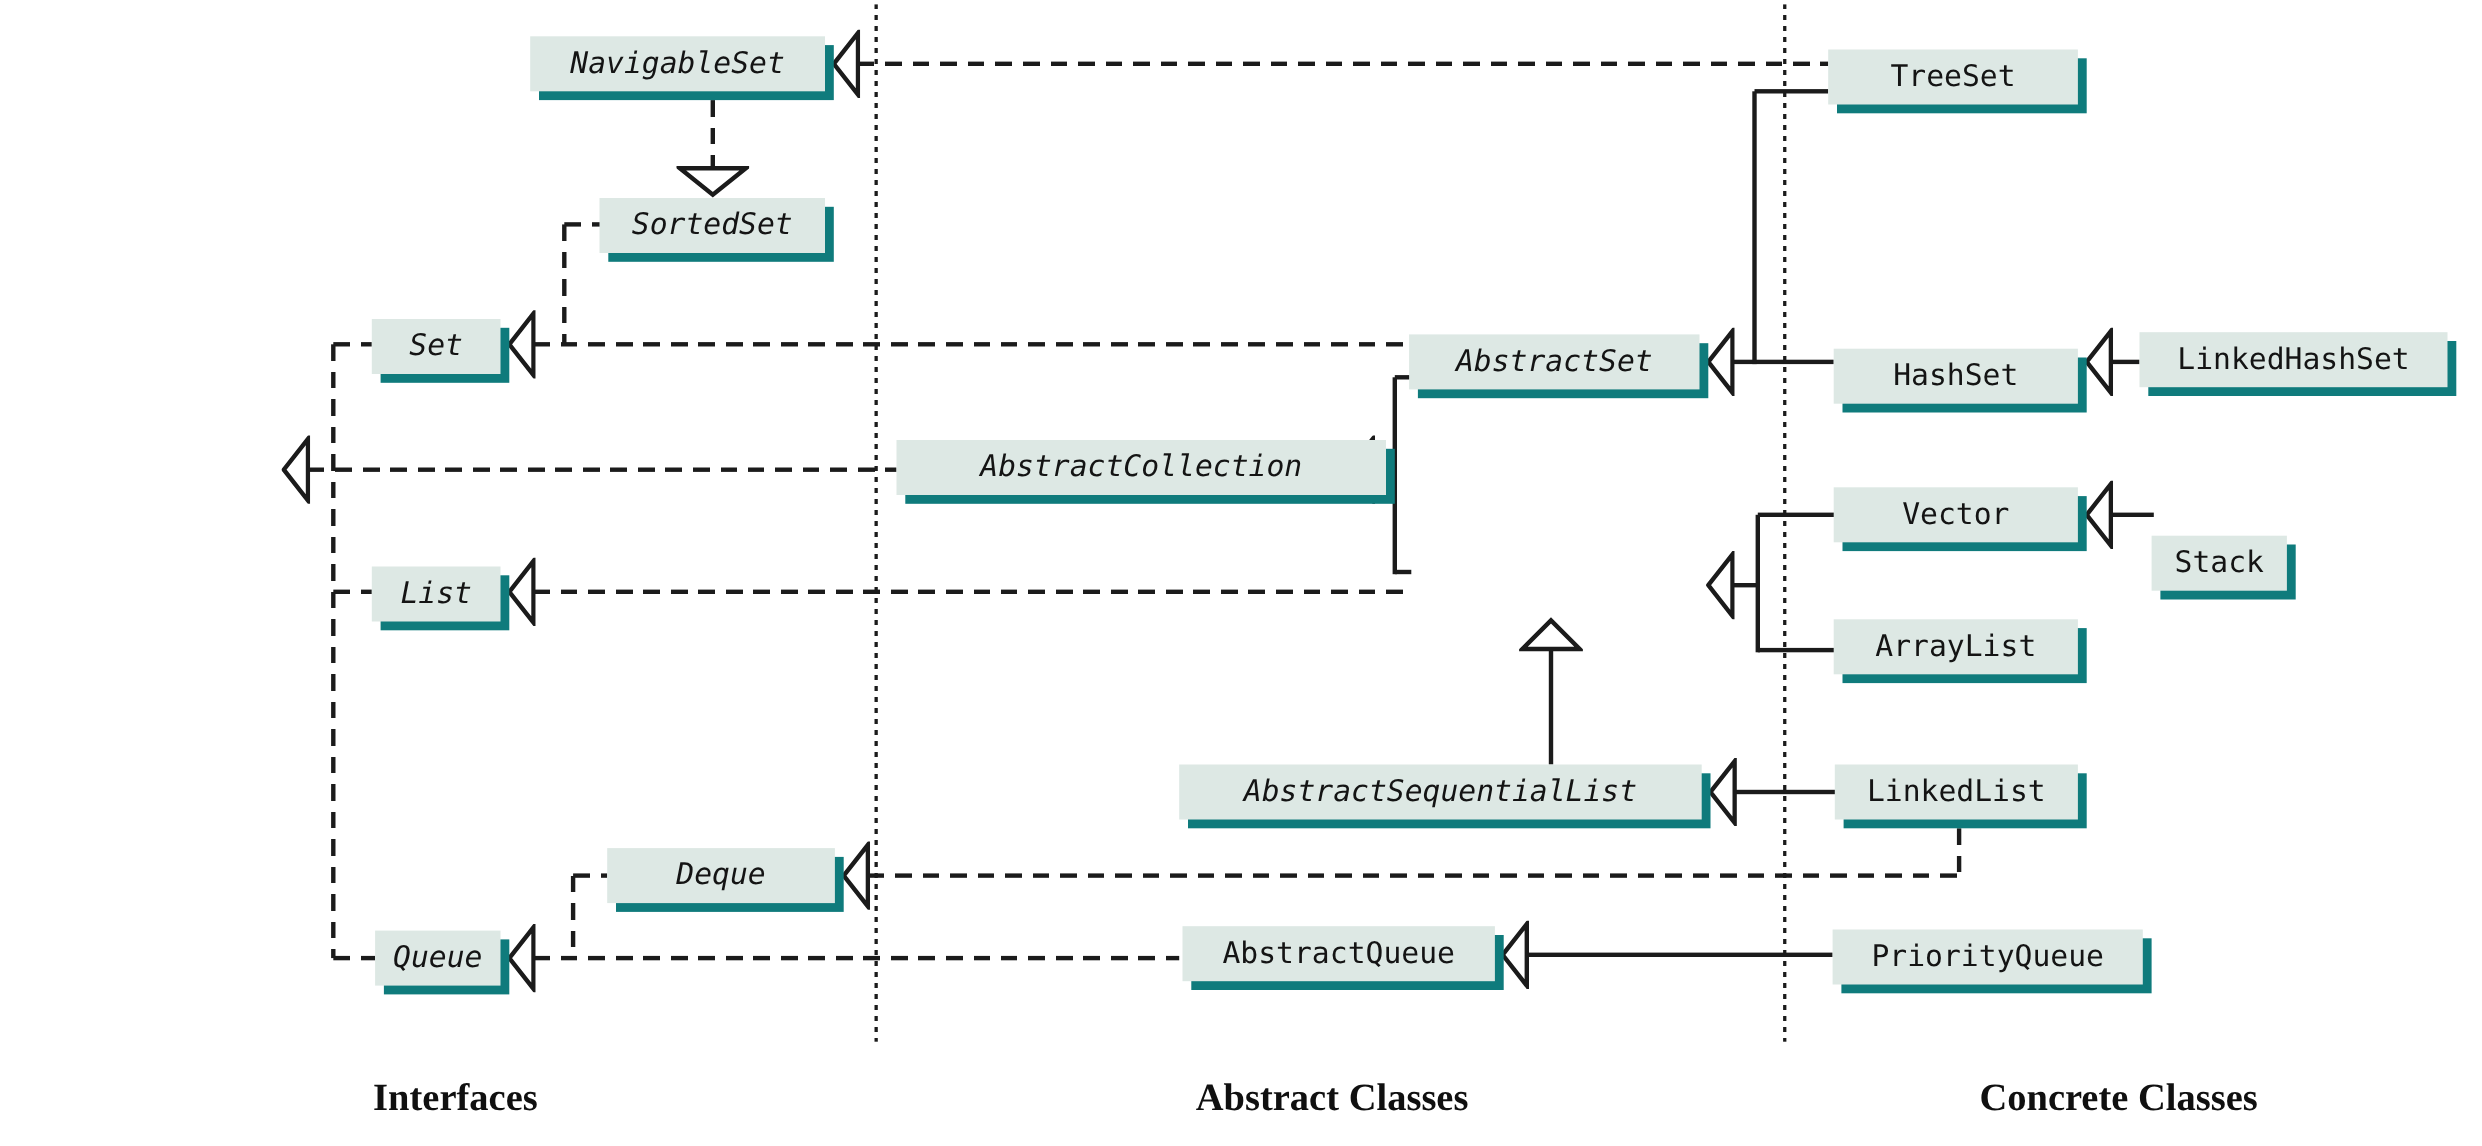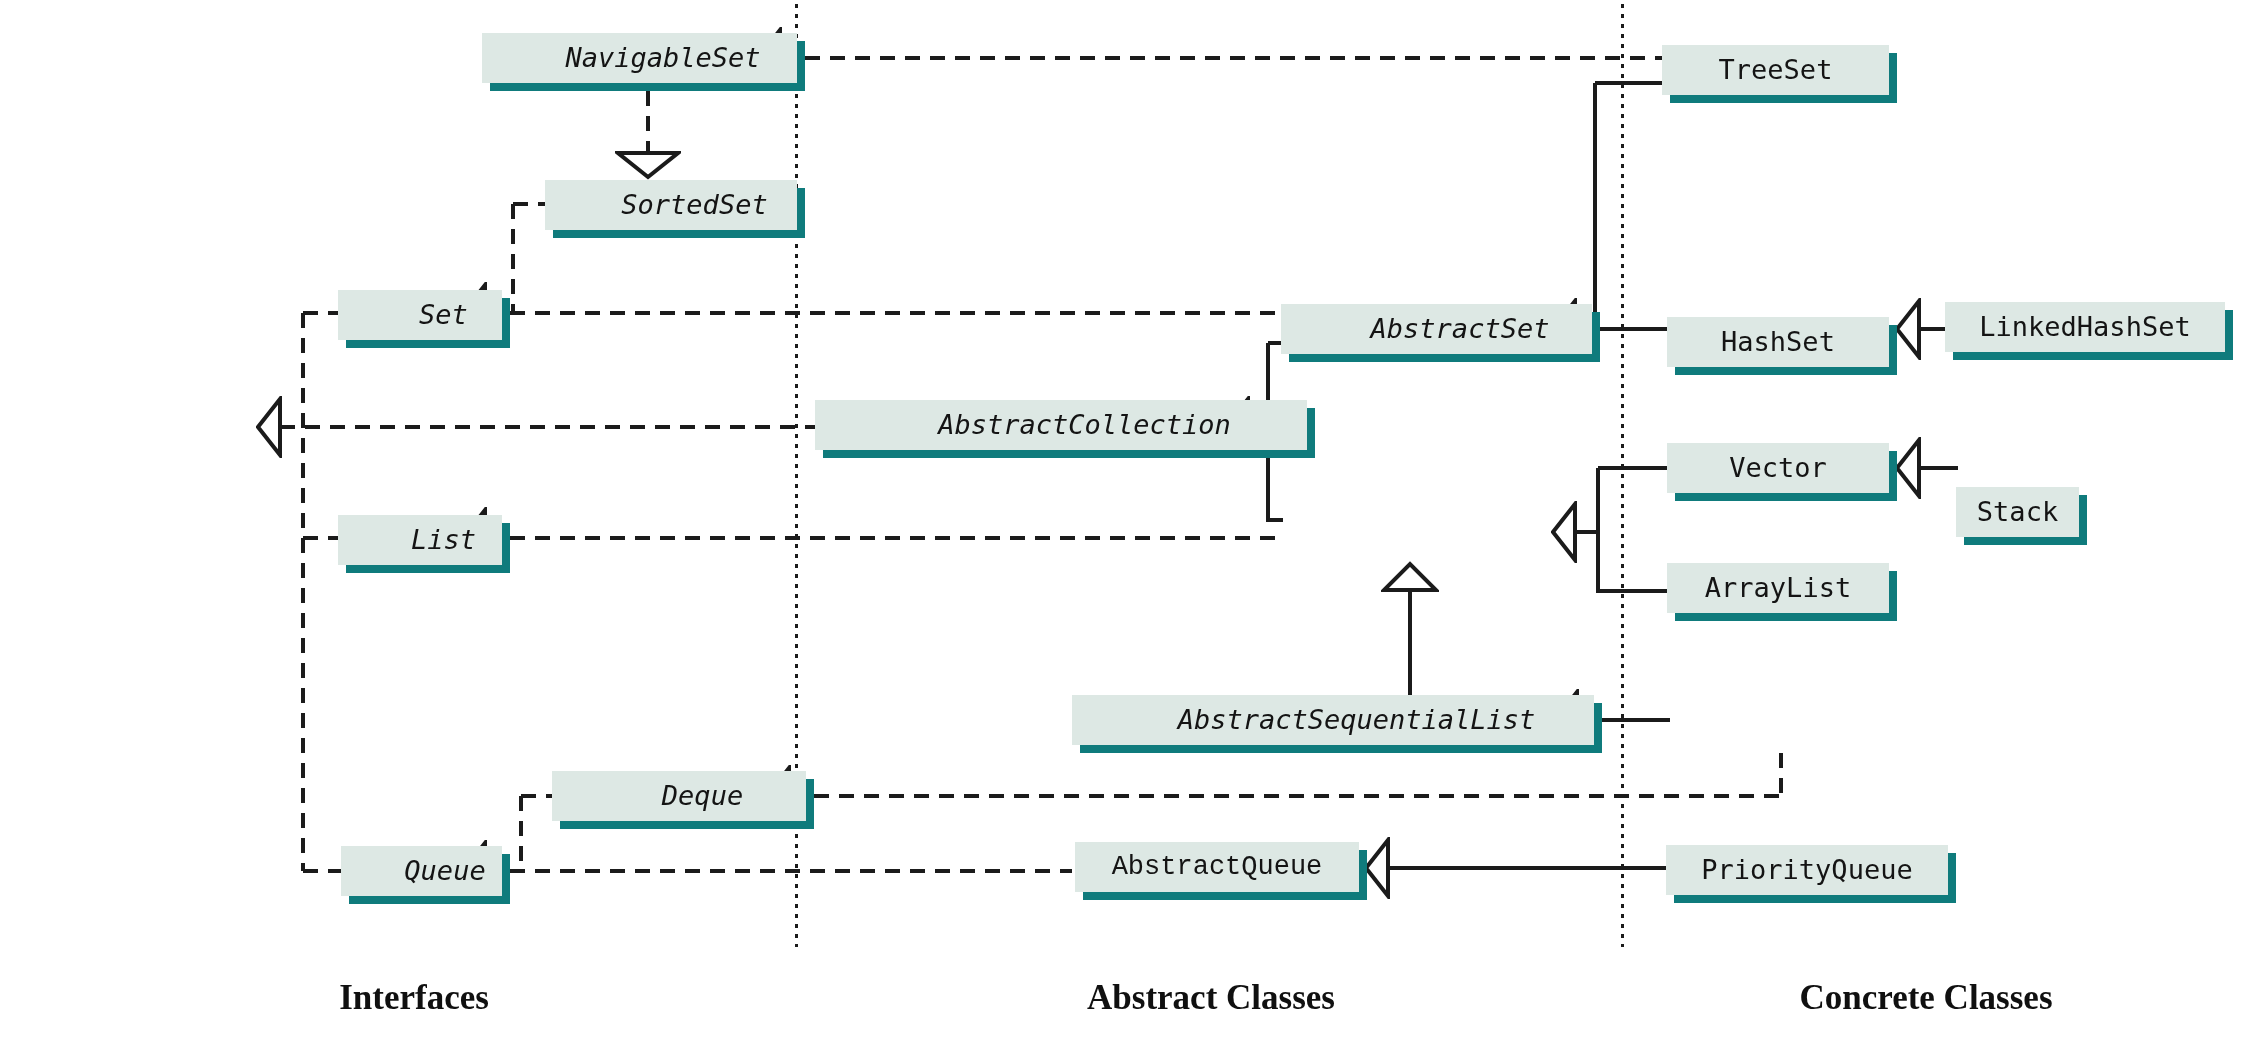--- a/index.html
+++ b/index.html
@@ -6,21 +6,21 @@
   body{width:2256px;height:1042px;position:relative;overflow:hidden;
        font-family:"DejaVu Sans Mono",monospace;}
   #stage{position:absolute;inset:0;width:2256px;height:1042px;}
 
   .box{
     position:absolute;height:50px;line-height:50px;text-align:center;
     background:#dde8e4;color:#141414;font-size:27px;
     box-shadow:8px 8px 0 0 #0f7b7c;white-space:nowrap;
     font-family:"DejaVu Sans Mono",monospace;z-index:3;
   }
-  .box.italic{font-style:italic;padding-left:47px;}
+  .box.italic{font-style:italic;}
 
   .line{position:absolute;z-index:1;}
   .solid-h{height:4px;background:#1b1b1b;}
   .solid-v{width:4px;background:#1b1b1b;}
   .dashed-h{height:4px;background:repeating-linear-gradient(90deg,#1b1b1b 0 15px,transparent 15px 25px);}
   .dashed-v{width:4px;background:repeating-linear-gradient(180deg,#1b1b1b 0 15px,transparent 15px 25px);}
   .dotted-v{width:3px;background:repeating-linear-gradient(180deg,#1b1b1b 0 4px,transparent 4px 10px);}
 
   .arrowhead{position:absolute;z-index:2;}
   .arrowhead polygon{fill:#ffffff;stroke:#1b1b1b;stroke-width:4;stroke-linejoin:miter;}
@@ -122,21 +122,22 @@
     </svg>
     <div class="box italic" style="left: 482px; top: 33px; width: 268px;">NavigableSet</div>
     <div class="box italic" style="left: 545px; top: 180px; width: 205px;">SortedSet</div>
     <div class="box italic" style="left: 338px; top: 290px; width: 117px;">Set</div>
     <div class="box italic" style="left: 338px; top: 515px; width: 117px;">List</div>
     <div class="box italic" style="left: 552px; top: 771px; width: 207px;">Deque</div>
     <div class="box italic" style="left: 341px; top: 846px; width: 114px;">Queue</div>
     <div class="box italic" style="left: 815px; top: 400px; width: 445px;">AbstractCollection</div>
     <div class="box italic" style="left: 1281px; top: 304px; width: 264px;">AbstractSet</div>
     <div class="box italic" style="left: 1072px; top: 695px; width: 475px;">AbstractSequentialList</div>
-    <div class="box" style="left: 1075px; top: 842px; width: 284px; font-family: Liberation Mono, monospace;">AbstractQueue</div>
+    <div class="box" style="left: 1075px; top: 842px; width: 284px;">AbstractQueue</div>
     <div class="box" style="left: 1662px; top: 45px; width: 227px;">TreeSet</div>
     <div class="box" style="left: 1667px; top: 304px; width: 222px; margin-top: 13px;">HashSet</div>
     <div class="box" style="left: 1945px; top: 302px; width: 280px;">LinkedHashSet</div>
     <div class="box" style="left: 1667px; top: 443px; width: 222px;">Vector</div>
     <div class="box" style="left: 1956px; top: 443px; width: 123px; margin-top: 44px;">Stack</div>
     <div class="box" style="left: 1667px; top: 563px; width: 222px;">ArrayList</div>
+    <div class="box" style="left: 1668px; top: 695px; width: 221px;">LinkedList</div>
     <div class="box" style="left: 1666px; top: 845px; width: 282px;">PriorityQueue</div>
   </div>
 
 </body></html>

